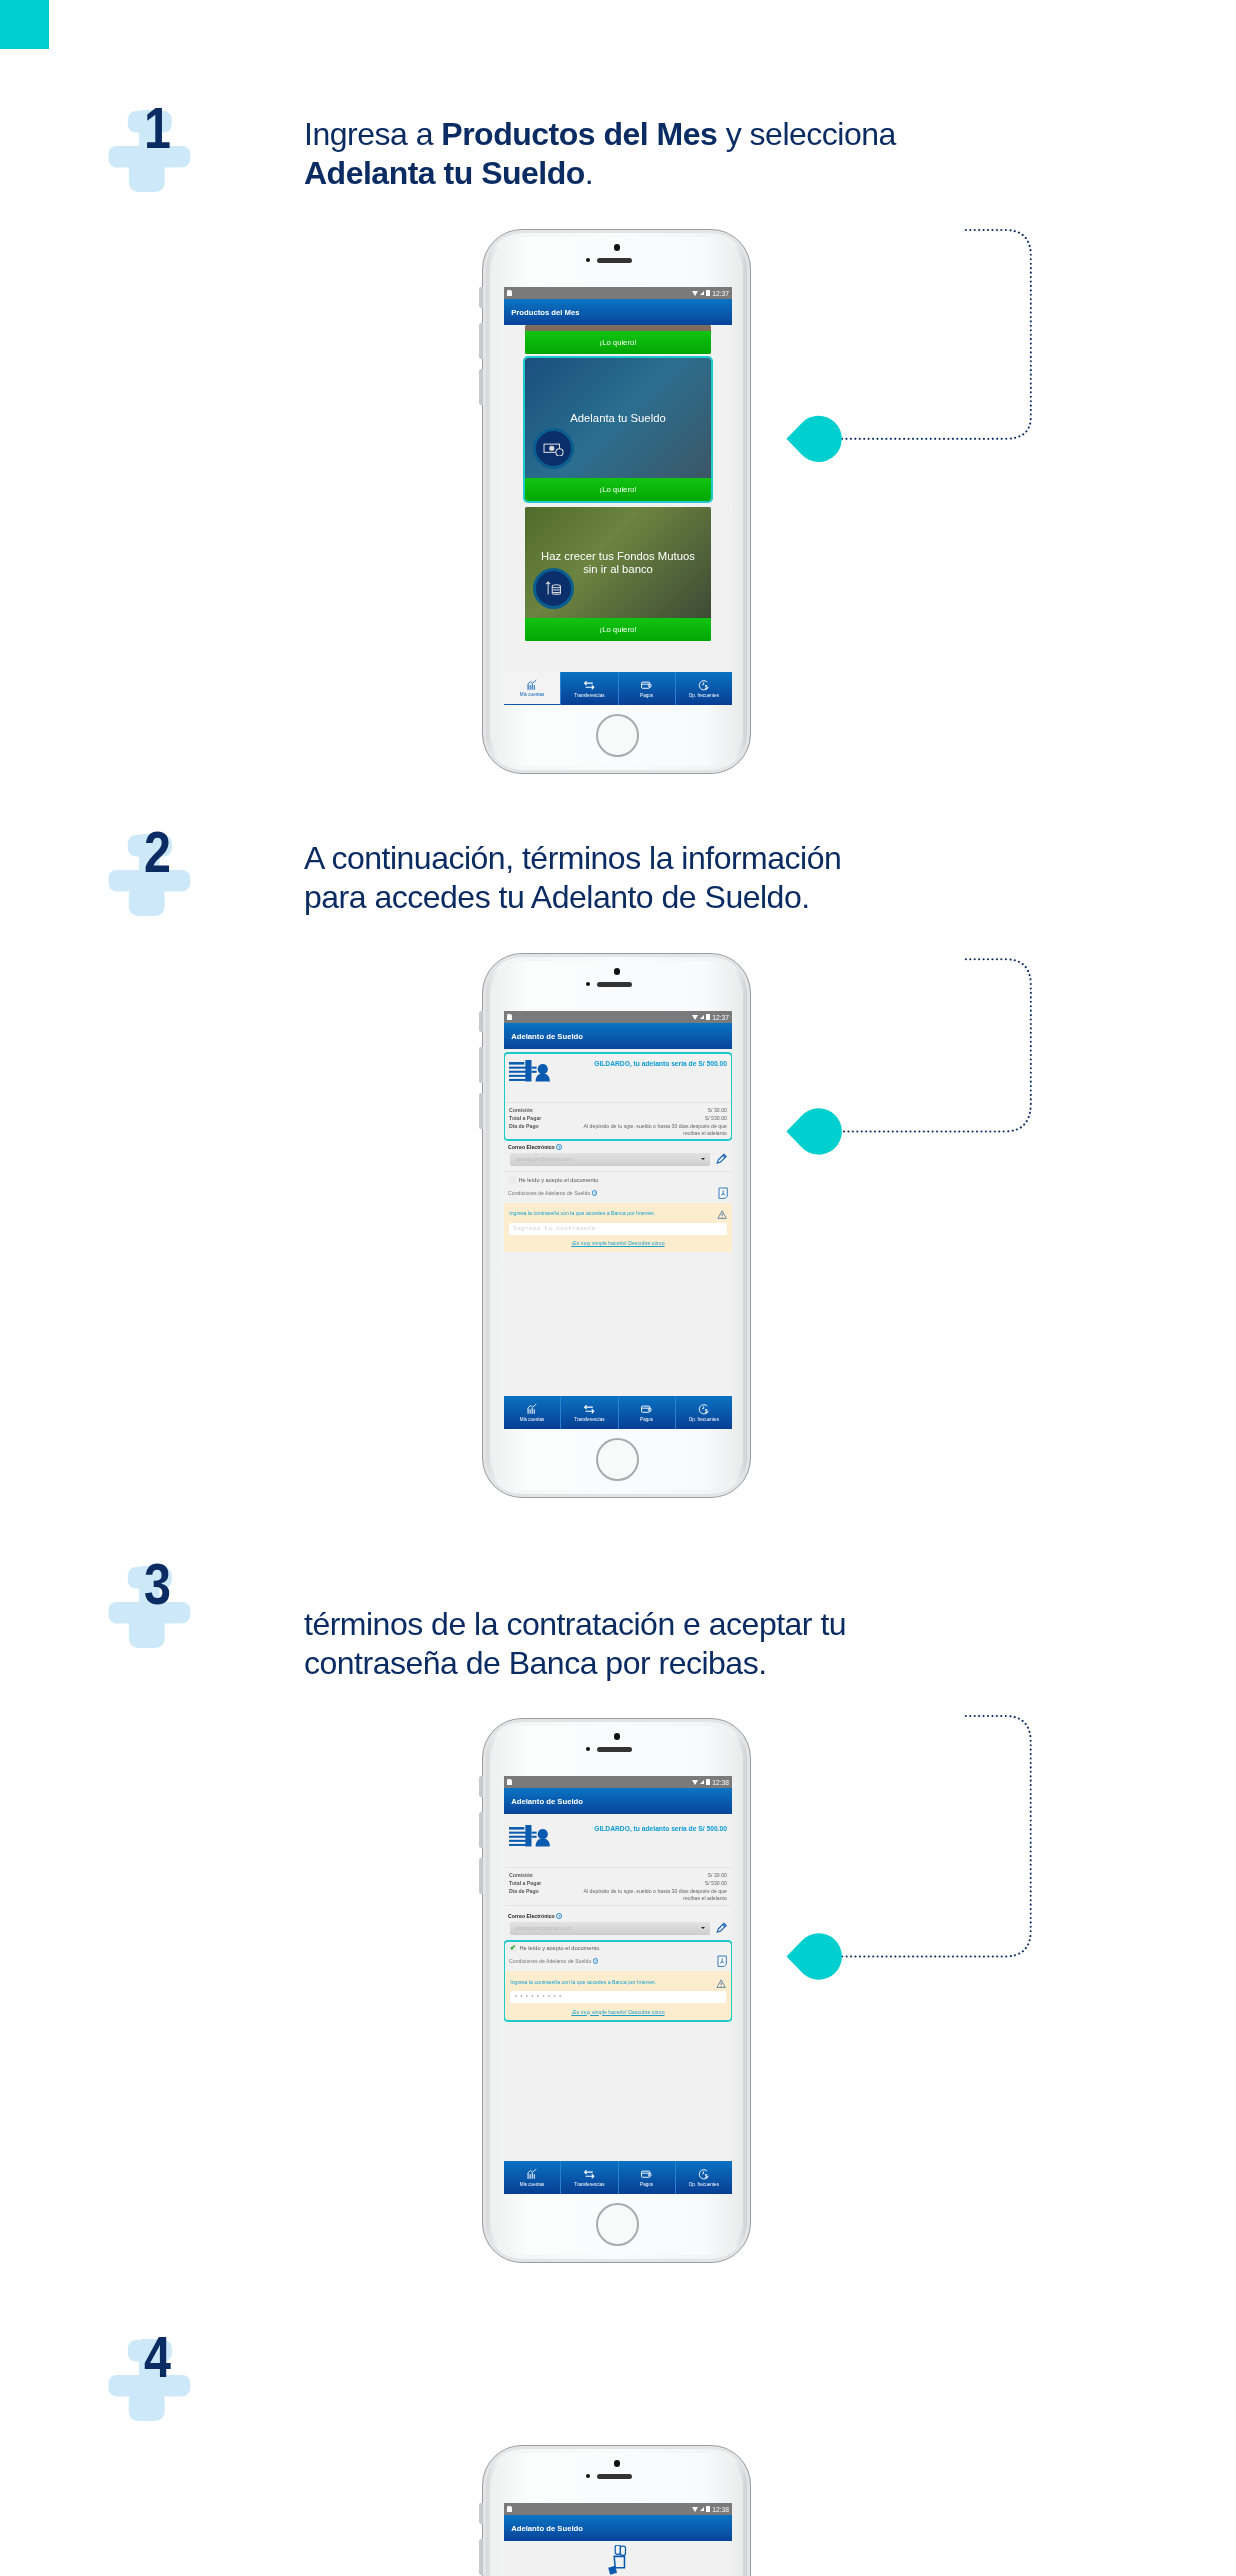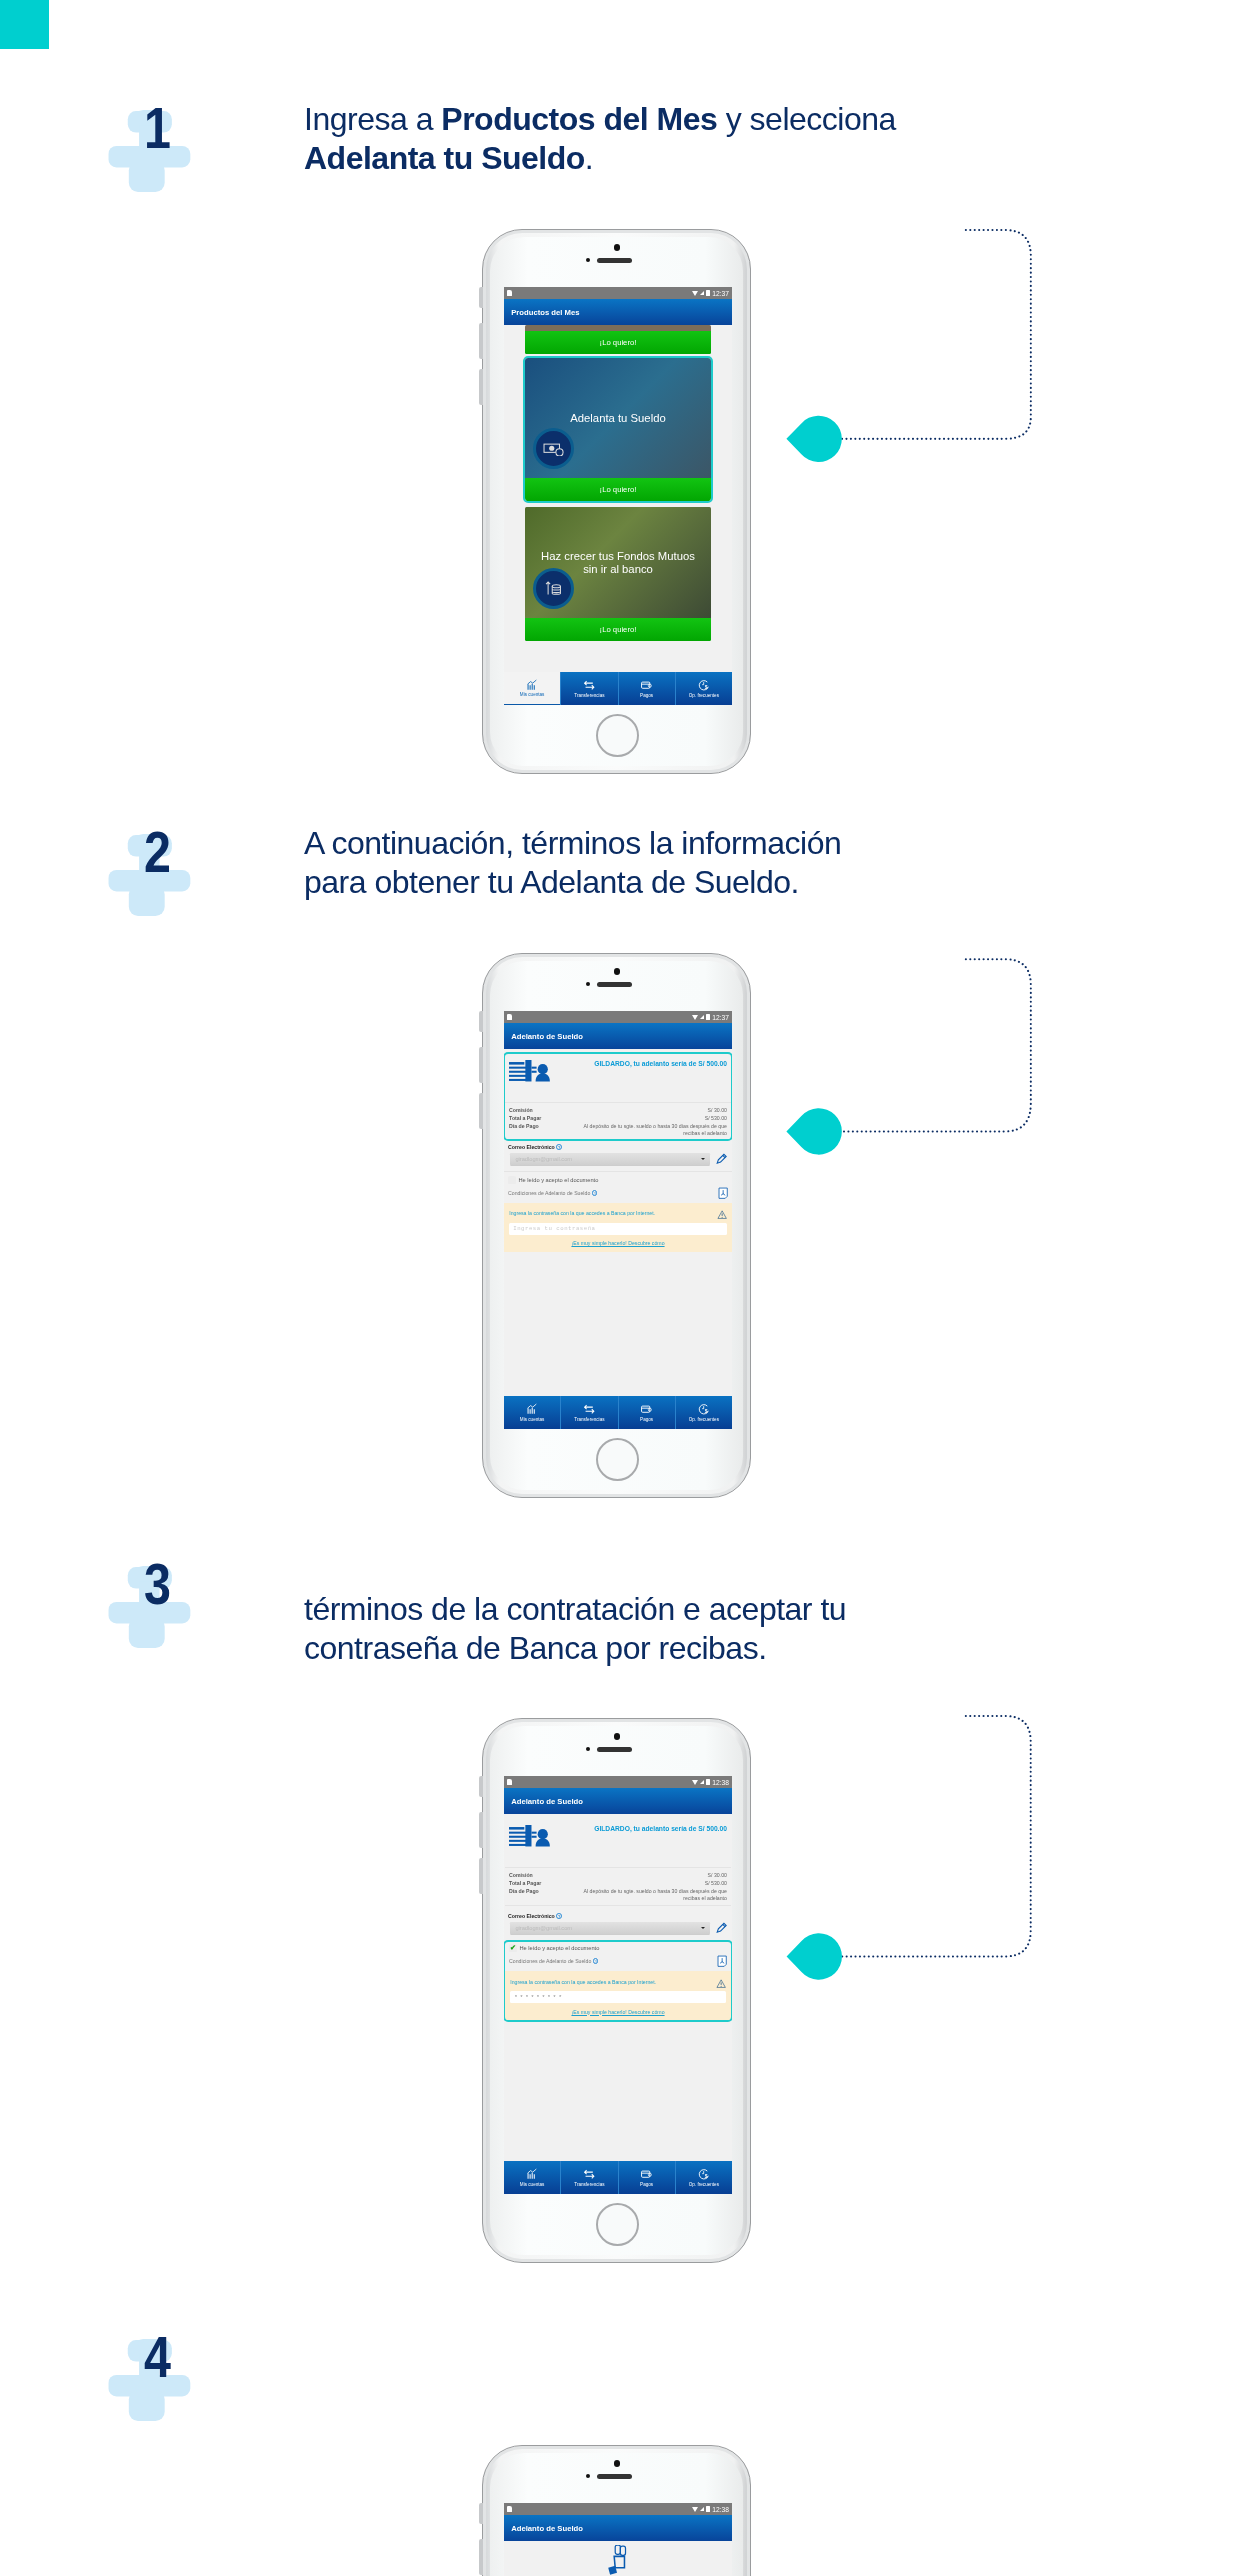--- a/index.html
+++ b/index.html
@@ -3,21 +3,21 @@
 <meta charset="utf-8">
 <style>
 *{box-sizing:border-box;margin:0;padding:0}
 html,body{width:1236px;height:3119px;background:#fff;overflow:hidden}
 body{position:relative;font-family:"Liberation Sans",sans-serif;color:#0b2c63}
 .corner-tl{position:absolute;left:0;top:0;width:49px;height:49px;background:#00cfcf}
 .step-head{position:absolute;left:103px;width:876px}
 .badge{position:absolute;left:0;top:0;width:155px;height:103px}
 .badge .cross{position:absolute;left:5.2px;top:10.3px}
 .badge .num{position:absolute;left:41px;top:0;font-size:57px;font-weight:bold;color:#0b2c63;font-family:"Liberation Sans",sans-serif;transform:scaleX(.85);transform-origin:left top;line-height:1}
-.step-text{position:absolute;left:201px;top:0;font-size:32px;line-height:39px;color:#0b2c63;font-family:"Liberation Sans Narrow","Liberation Sans",sans-serif;letter-spacing:-0.5px;white-space:nowrap}
+.step-text{position:absolute;left:201px;top:15px;font-size:32px;line-height:39px;color:#0b2c63;font-family:"Liberation Sans Narrow","Liberation Sans",sans-serif;letter-spacing:-0.5px;white-space:nowrap}
 .step-text b{font-weight:bold}
 .connector{position:absolute}
 .phone{position:absolute;width:269px;height:545px;border-radius:40px;background:linear-gradient(90deg,#cfd2d4,#f3f4f4 6%,#fafbfb 50%,#f0f1f1 94%,#c7c9cb);border:1.5px solid #9a9c9e;box-shadow:inset 0 0 0 3.1px #e2e4e5}
 .phone .inner{position:absolute;left:7.2px;top:7.2px;right:7.2px;bottom:7.2px;border-radius:34px;background:linear-gradient(90deg,#eef0f0,#fbfdfd 15%,#f8fbfb 85%,#e9ebeb)}
 .phone .side-btn{position:absolute;left:-4.1px;width:4.1px;background:#c7c9cb;border-radius:2.1px 0 0 2.1px}
 .phone .cam{position:absolute;left:131px;top:14.4px;width:6.2px;height:6.2px;background:#111;border-radius:50%}
 .phone .sensor{position:absolute;left:103px;top:28px;width:4.1px;height:4.1px;background:#111;border-radius:50%}
 .phone .speaker{position:absolute;left:114px;top:28px;width:35px;height:4.6px;background:#333;border-radius:2.6px}
 .phone .home{position:absolute;left:113px;bottom:16.5px;width:43px;height:43px;border-radius:50%;border:2.1px solid #a8aaac;background:#f8fafa}
 .screen{position:absolute;left:21px;top:57px;width:228px;height:418px;background:#f1f1f1;overflow:hidden;font-family:"Liberation Sans",sans-serif}
@@ -223,21 +223,21 @@
 <section>
   <div class="step-head" style="top:824px;height:103px">
     <div class="badge">
       <svg class="cross" width="98" height="82" viewBox="0 0 190 160">
           <use href="#cross"></use>
         </svg>
       <span class="num">2</span>
     </div>
     <div class="step-text">
       <span>A continuación, términos la información</span><br>
-      <span>para obtener tu Adelanta de Sueldo.</span>
+      <span>para accedes tu Adelanto de Sueldo.</span>
     </div>
   </div>
   <svg class="connector" style="left:773px;top:938px" width="330" height="227" viewBox="0 0 640 440">
     <path d="M374 41 H450 Q500 41 500 91 V320 Q500 375 450 375 H116" stroke="#0b2c63" stroke-width="4" stroke-dasharray="0.1 8.5" stroke-linecap="round" fill="none"></path>
     <path d="M26 375 L55 345 A45 45 0 1 1 55 405 Z" fill="#00cfcf"></path>
   </svg>
   <div class="phone" style="left:482px;top:953px">
     <div class="side-btn" style="top:57px;height:20.6px"></div>
       <div class="side-btn" style="top:93px;height:36px"></div>
       <div class="side-btn" style="top:139px;height:36px"></div>

